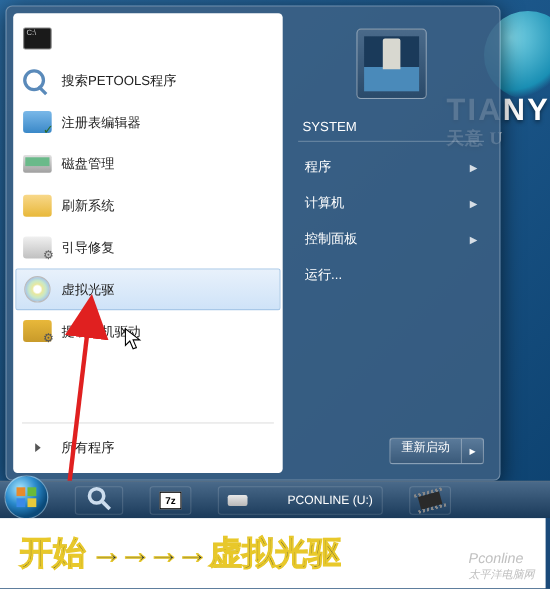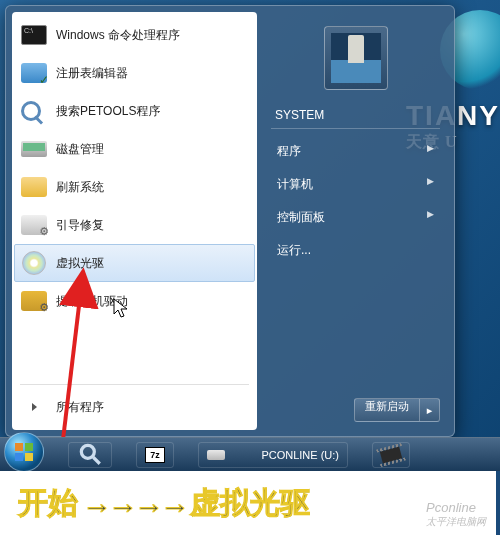--- a/index.html
+++ b/index.html
@@ -5,21 +5,21 @@
 * { margin: 0; padding: 0; box-sizing: border-box; font-family: "Microsoft YaHei", "Segoe UI", Arial, sans-serif; }
 body { width: 500px; height: 535px; overflow: hidden; position: relative; background: #1a4a7a; }
 
 .desktop {
   width: 500px; height: 471px;
   background: linear-gradient(135deg, #2b6ca3 0%, #1e5a8e 40%, #0d4270 100%);
   position: relative; overflow: hidden;
 }
 
 .desktop-logo {
-  position: absolute; right: 0; top: 100px; color: #fff;
+  position: absolute; right: 0; top: 84px; color: #fff;
   font-size: 28px; font-weight: bold; letter-spacing: 2px;
   text-shadow: 0 2px 4px rgba(0,0,0,0.5);
 }
 .desktop-logo .sub { font-size: 16px; letter-spacing: 1px; font-family: Liberation Serif, serif; }
 .desktop-orb {
   position: absolute; right: -20px; top: 10px;
   width: 80px; height: 80px; border-radius: 50%;
   background: radial-gradient(circle at 30% 30%, #7bd4e6, #1a8fb4 60%, transparent 70%);
 }
 
@@ -71,21 +71,21 @@
   content: ""; position: absolute; left: 50%; top: 8px;
   width: 16px; height: 28px; margin-left: -8px;
   background: #d8d8d0; border-radius: 2px 2px 0 0;
 }
 
 .sys-label { font-size: 12px; font-weight: normal; margin-bottom: 4px; padding-left: 4px; }
 .rsep { height: 1px; background: rgba(255,255,255,0.25); margin: 2px 0 6px; }
 
 .r-item {
   font-size: 12px; padding: 8px 6px;
-  display: flex; justify-content: space-between;
+  display: flex; align-items: center; justify-content: space-between;
   cursor: pointer; border-radius: 2px;
 }
 .chev { font-size: 9px; opacity: 0.8; }
 
 .restart-btn {
   margin-top: auto; align-self: flex-end;
   display: flex; 
   background: linear-gradient(#5a7a9a, #3a5a7a);
   border: 1px solid rgba(255,255,255,0.3); border-radius: 3px;
   height: 24px; font-size: 11px; color: #fff; cursor: pointer;
@@ -196,35 +196,34 @@
   </div>
 
   <div class="start-menu">
 
     <div class="left-pane">
 
       <div class="menu-item">
         <span class="m-icon">
             <span class="ico-box ico-cmd"></span>
           </span>
-        <span>Windows 命令处理程序</span>
+      </div>
+
+      <div class="menu-item">
+        <span class="m-icon">
+            <span class="ico-box ico-search"></span>
+          </span>
+        <span>搜索PETOOLS程序</span>
       </div>
 
       <div class="menu-item">
         <span class="m-icon">
             <span class="ico-box ico-reg"></span>
           </span>
         <span>注册表编辑器</span>
-      </div>
-
-      <div class="menu-item">
-        <span class="m-icon">
-            <span class="ico-box ico-search"></span>
-          </span>
-        <span>搜索PETOOLS程序</span>
       </div>
 
       <div class="menu-item">
         <span class="m-icon">
             <span class="ico-box ico-disk"></span>
           </span>
         <span>磁盘管理</span>
       </div>
 
       <div class="menu-item">

